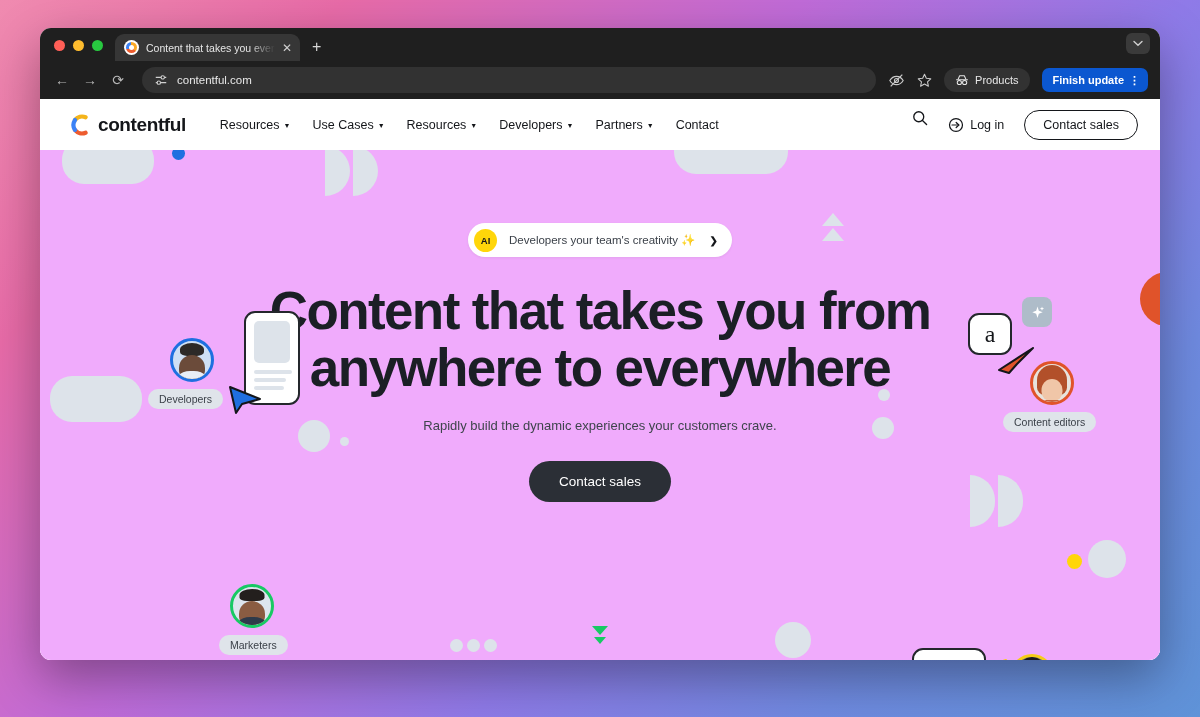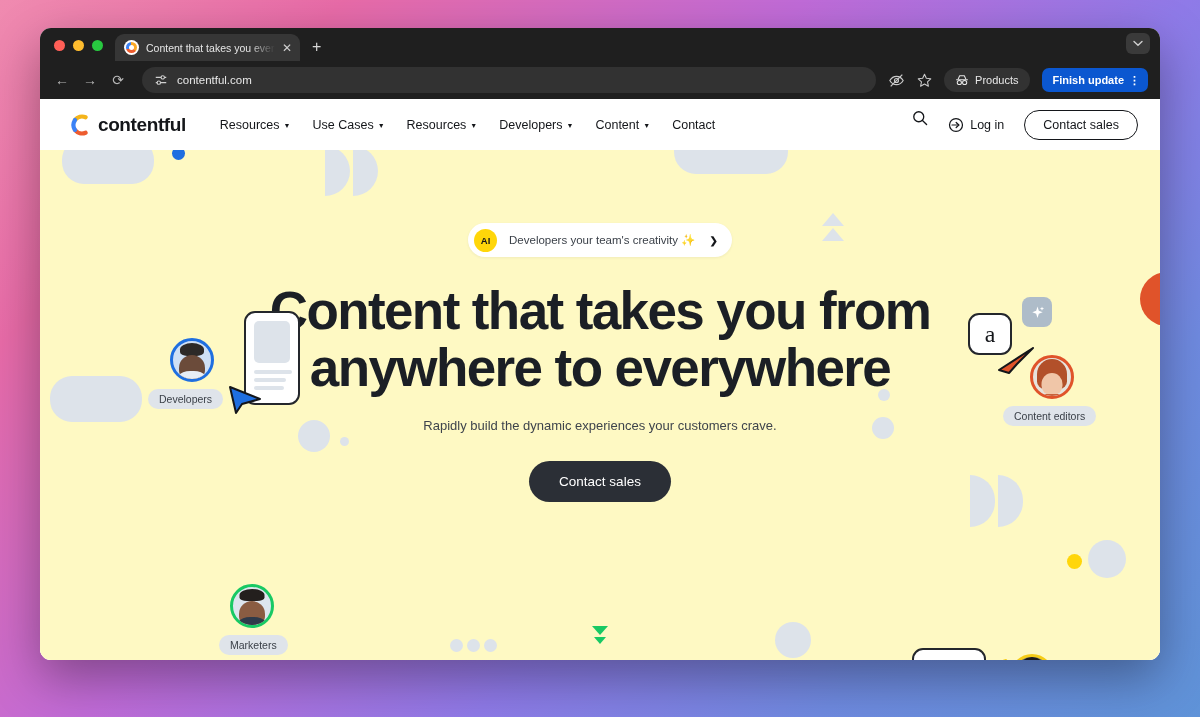--- a/index.html
+++ b/index.html
@@ -107,21 +107,21 @@
   .chev { font-size: 7px; color: #14161a; transform: translateY(1px); }
   .navright { margin-left: auto; display: flex; gap: 20px; }
   .login { display: flex; align-items: center; gap: 6px; font-size: 12.5px; color: #14161a; }
   .btn-outline {
     border: 1.3px solid #14161a; border-radius: 20px;
     padding: 7px 18px; font-size: 12.5px; color: #14161a; background: #fff;
   }
   
   .hero {
     position: absolute; left: 0; right: 0; top: 51px; bottom: 0;
-    background: #fef9c3; overflow: hidden;
+    background: #f0abfc; overflow: hidden;
   }
   .shape { position: absolute; background: #dde3ea; }
   .circle { border-radius: 50%; }
   .rrect { border-radius: 22px; }
   .halfL { border-radius: 100px 0 0 100px; }
   .halfR { border-radius: 0 100px 100px 0; }
   .tri {
     width: 0; height: 0; background: none;
     border-left: 11px solid transparent; border-right: 11px solid transparent;
     border-bottom: 13px solid #dde3ea;
@@ -291,21 +291,21 @@
         </span>
         <span class="navlink">
           <span>Resources</span>
           <span class="chev">▼</span>
         </span>
         <span class="navlink">
           <span>Developers</span>
           <span class="chev">▼</span>
         </span>
         <span class="navlink">
-          <span>Content</span>
+          <span>Partners</span>
           <span class="chev">▼</span>
         </span>
         <span class="navlink">
           <span>Contact</span>
         </span>
       </div>
       <div class="navright">
         <svg width="16" height="16" viewBox="0 0 18 18">
           <circle cx="7.6" cy="7.6" r="5.6" fill="none" stroke="#14161a" stroke-width="1.5"></circle>
           <line x1="11.8" y1="11.8" x2="16.4" y2="16.4" stroke="#14161a" stroke-width="1.5" stroke-linecap="round"></line>
@@ -386,21 +386,21 @@
           <path d="M12.8 1.6 L13.4 3.2 L15 3.8 L13.4 4.4 L12.8 6 L12.2 4.4 L10.6 3.8 L12.2 3.2 Z" fill="#fff"></path>
         </svg>
       </div>
       <div class="card-white" id="acard">
         <span>a</span>
       </div>
       <svg width="40" height="34" viewBox="0 0 40 34" style="position:absolute;left:955px;top:192px;z-index:16;">
         <path d="M38 6 L4 28 L14 31 L22 22 Z" fill="#e0532a" stroke="#14161a" stroke-width="2" stroke-linejoin="round"></path>
       </svg>
 
-      <div class="persona" style="left:990px;top:205px;">
+      <div class="persona" style="left:990px;top:211px;">
         <div class="avatar" style="border-color:#e0532a;background:#e7e3dd;">
           <span class="hair" style="top:1px;width:30px;height:30px;background:#b2502a;border-radius:50% 50% 26% 26%;"></span>
           <span class="face" style="background:#f0c6a8;width:21px;height:22px;bottom:1px;"></span>
           <span class="body" style="background:#c8613a;bottom:-12px;height:14px;"></span>
         </div>
         <div style="margin-top:7px;margin-left:-27px;">
           <span class="tag">Content editors</span>
         </div>
       </div>
 

